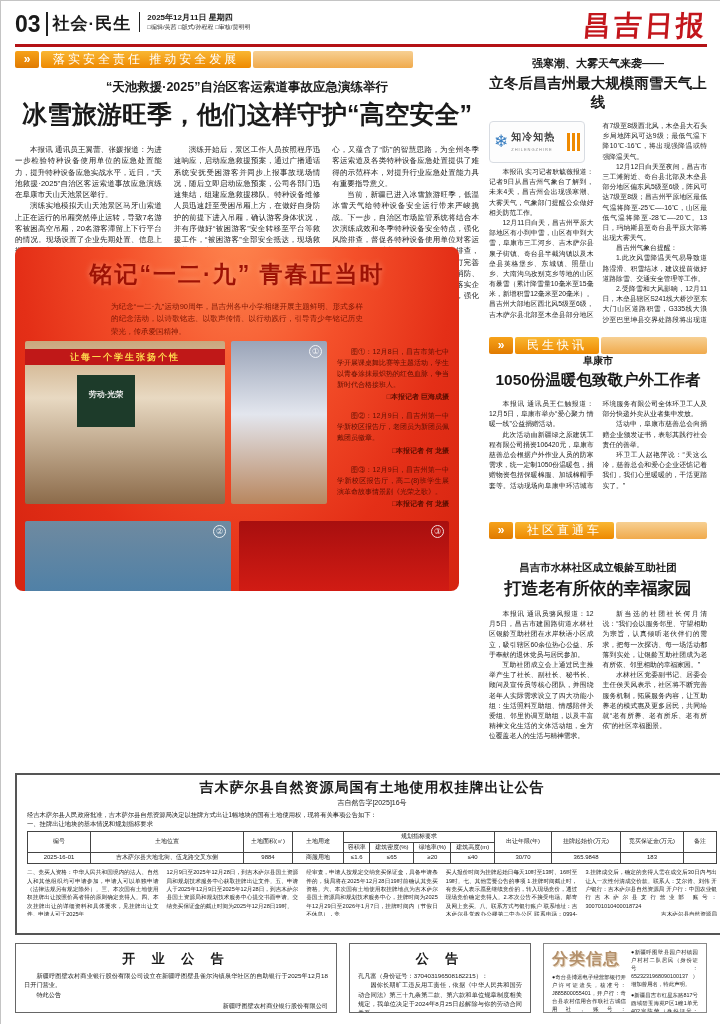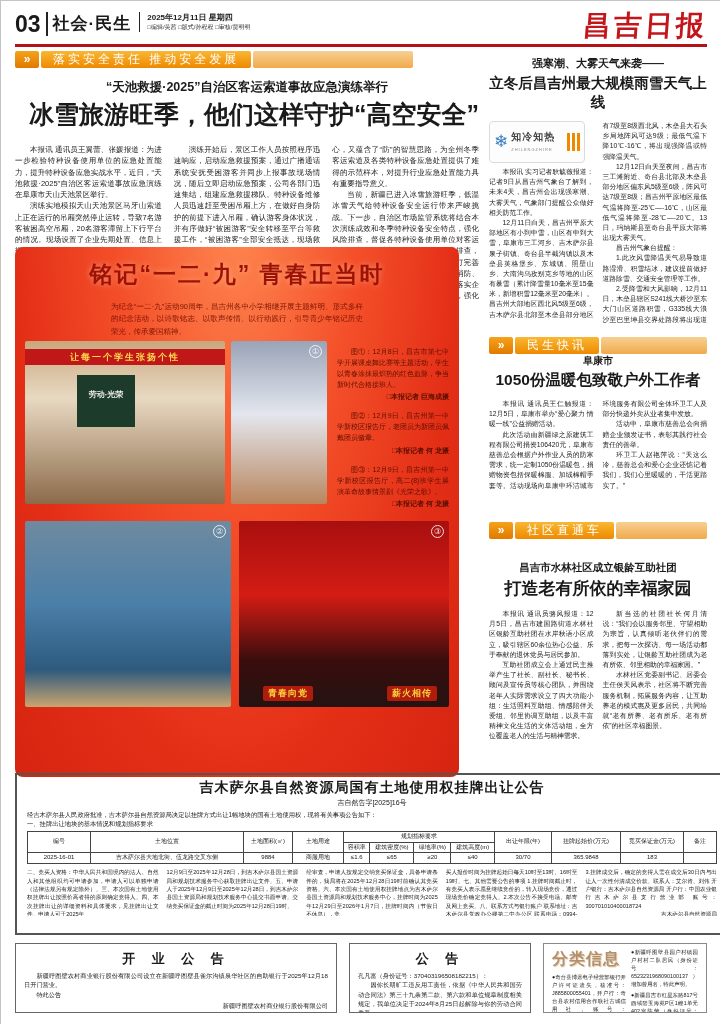--- a/index.html
+++ b/index.html
@@ -20,26 +20,26 @@
   
   .banner{display:flex;height:17px;align-items:stretch;}
   .banner .chev{width:24px;background:linear-gradient(#f6a21a,#e07a00);color:#fff;font-weight:bold;
                 text-align:center;line-height:17px;font-size:12px;border-radius:2px;}
   .banner .lbl{background:linear-gradient(#f9b733,#ee8900);color:#fff;font-weight:normal;font-size:12px;
                letter-spacing:3px;padding:0 12px;line-height:17px;margin-left:2px;border-radius:2px;}
   .banner .tail{flex:1;background:linear-gradient(#f7d093,#f0aa4c);margin-left:2px;border-radius:2px;}
   
   .left-main{position:absolute;left:14px;top:50px;width:464px;}
   .kicker{font-size:12.5px;font-weight:bold;text-align:center;}
-  .headline-xl{font-size:25px;font-weight:bold;text-align:right;letter-spacing:0;}
+  .headline-xl{font-size:25px;font-weight:bold;text-align:center;letter-spacing:0;}
   .body3{column-count:3;column-gap:12px;height:158px;overflow:hidden;
          font-size:7.5px;line-height:1.5;text-align:justify;}
   .para{text-indent:2em;margin:0;}
   
-  .redbox{position:absolute;left:14px;top:246px;width:444px;height:530px;border-radius:8px;
+  .redbox{position:absolute;left:14px;top:246px;width:444px;height:344px;border-radius:8px;
           background:radial-gradient(ellipse at 50% -10%,#ff8a52 0%,#f4502a 38%,#e42f17 70%,#d52410 100%);
           overflow:hidden;}
   .redbox-title{position:absolute;top:12px;left:0;right:0;text-align:center;font-size:23px;font-weight:bold;
                 color:#9e1205;text-shadow:0 0 6px rgba(255,230,200,.45);letter-spacing:2px;}
   .redbox-intro{position:absolute;top:54px;left:96px;right:96px;font-size:7.5px;line-height:1.65;
                 color:#7c1500;text-align:justify;}
   .ph{position:absolute;border-radius:2px;overflow:hidden;}
   .ph .circ{position:absolute;top:4px;right:5px;width:11px;height:11px;border:1px solid #fff;border-radius:50%;
             color:#fff;font-size:8px;line-height:11px;text-align:center;opacity:.85;}
   .ph1{left:10px;top:94px;width:200px;height:163px;background:linear-gradient(180deg,#caa77d 0%,#e8d9c2 35%,#8c6b4a 100%);}

